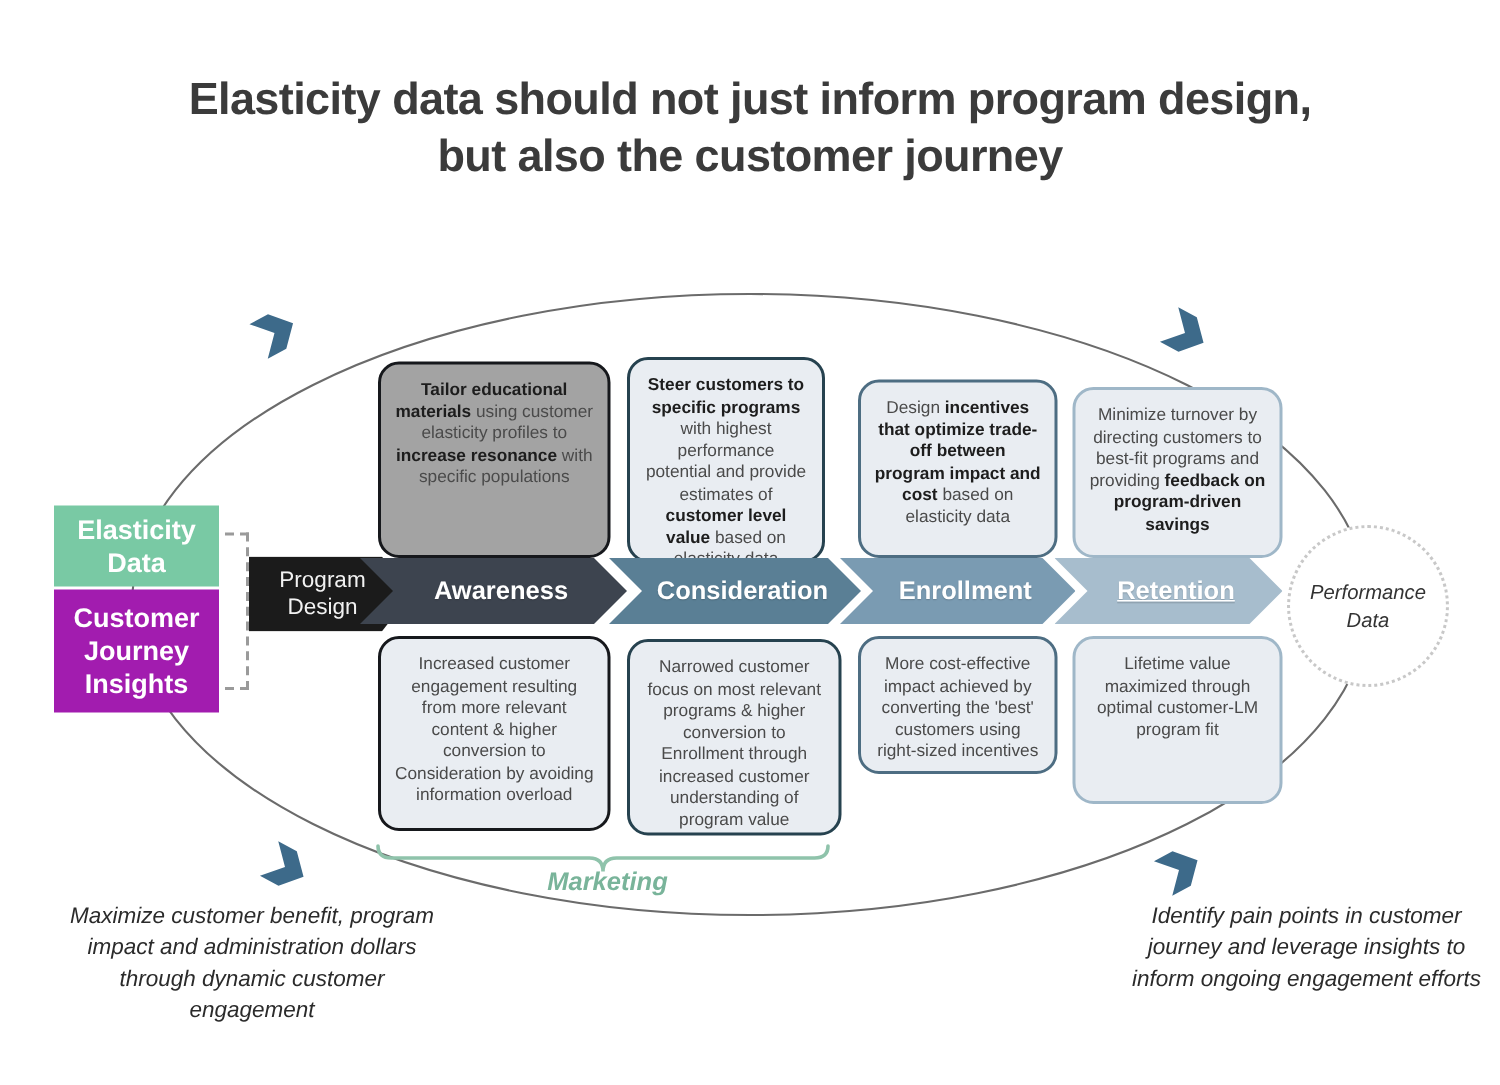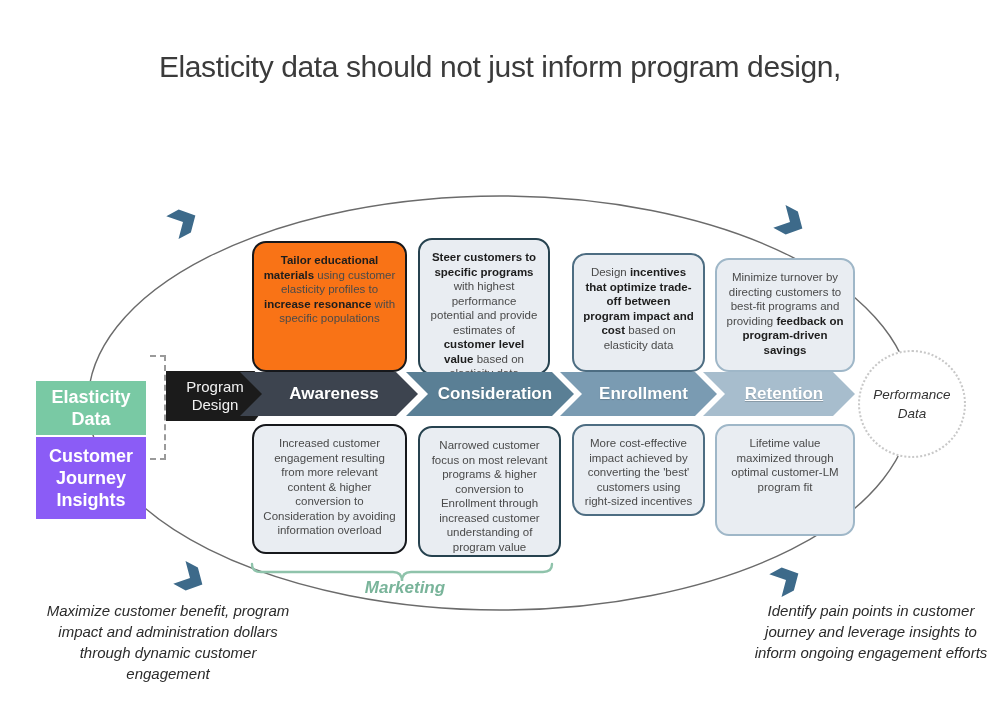--- a/index.html
+++ b/index.html
@@ -7,35 +7,35 @@
     width:1000px;height:723px;background:#ffffff;
     font-family:"Liberation Sans","DejaVu Sans",sans-serif;
     color:#3c3c3c;overflow:hidden;position:relative;
   }
   #root{position:relative;width:1000px;height:723px;}
 
   
   .title{
     position:absolute;left:0;top:48px;width:1000px;
     text-align:center;font-size:30px;line-height:38px;
-    font-weight:normal;color:#3b3b3b;letter-spacing:-0.4px;
+    font-weight:bold;color:#3b3b3b;letter-spacing:-0.4px;
   }
   .title .l2{display:block;}
 
   
   #loop{position:absolute;left:0;top:0;width:1000px;height:723px;}
 
   
   .src-box{
     position:absolute;color:#ffffff;font-weight:bold;
     display:flex;align-items:center;justify-content:center;
-    text-align:center;line-height:22px;font-size:18px;margin-top:44px;
+    text-align:center;line-height:22px;font-size:18px;
   }
   #src-elasticity{left:36px;top:337px;width:110px;height:54px;background:#79c9a4;}
-  #src-journey{left:36px;top:393px;width:110px;height:82px;background:#8b5cf6;}
+  #src-journey{left:36px;top:393px;width:110px;height:82px;background:#a21caf;}
 
   .dash-bracket{
     position:absolute;left:150px;top:355px;width:16px;height:105px;
     border:2px dashed #9a9a9a;border-left:none;box-sizing:border-box;
   }
 
   
   #program-design{
     position:absolute;left:166px;top:371px;width:108px;height:50px;
     background:#1b1b1b;color:#f2f2f2;font-size:15px;line-height:18px;
@@ -86,20 +86,21 @@
   #caption-left{left:44px;top:600px;width:248px;}
   #caption-right{left:752px;top:600px;width:238px;}
 </style>
 </head>
 <body>
 
 <div id="root">
 
   <div class="title">
     <span>Elasticity data should not just inform program design,</span>
+    <span class="l2">but also the customer journey</span>
   </div>
 
   <svg id="loop" viewBox="0 0 1000 723">
     <ellipse cx="500" cy="403" rx="412" ry="207" fill="none" stroke="#6b6b6b" stroke-width="1.4"></ellipse>
 
     <g transform="translate(183,222) rotate(-28)">
       <polygon points="-12,-13 2,-13 14,0 2,13 -12,13 0,0" fill="#3d6a8a"></polygon>
     </g>
 
     <g transform="translate(790,222) rotate(28)">
@@ -125,21 +126,21 @@
   <div class="src-box" id="src-journey">
     <span>Customer<br>Journey<br>Insights</span>
   </div>
   <div class="dash-bracket"></div>
 
   <div id="program-design">
     <span>Program<br>Design</span>
   </div>
 
   <div id="stages-layer">
-      <div class="card top" style="left: 252px; top: 241px; width: 155px; height: 131px; border-color: rgb(22, 24, 28); background: #f97316; justify-content: center;">
+      <div class="card top" style="left: 252px; top: 241px; width: 155px; height: 131px; border-color: rgb(22, 24, 28); background: #a3a3a3; justify-content: center;">
         <div class="inner"><b>Tailor educational materials</b> using customer elasticity profiles to <b>increase resonance</b> with specific populations</div>
       </div>
       <div class="card bot" style="left: 252px; top: 424px; width: 155px; height: 130px; border-color: rgb(22, 24, 28); background: rgb(233, 237, 242);">
         <div class="inner">Increased customer engagement resulting from more relevant content &amp; higher conversion to Consideration by avoiding information overload</div>
       </div>
       <div class="band" style="left: 240px; top: 372px; width: 178px; background: rgb(61, 68, 79);">
         <span>Awareness</span>
       </div>
       <div class="card top" style="left: 418px; top: 238px; width: 132px; height: 137px; border-color: rgb(38, 66, 79); background: rgb(233, 237, 242);">
         <div class="inner"><b>Steer customers to specific programs</b> with highest performance potential and provide estimates of <b>customer level value</b> based on elasticity data</div>

